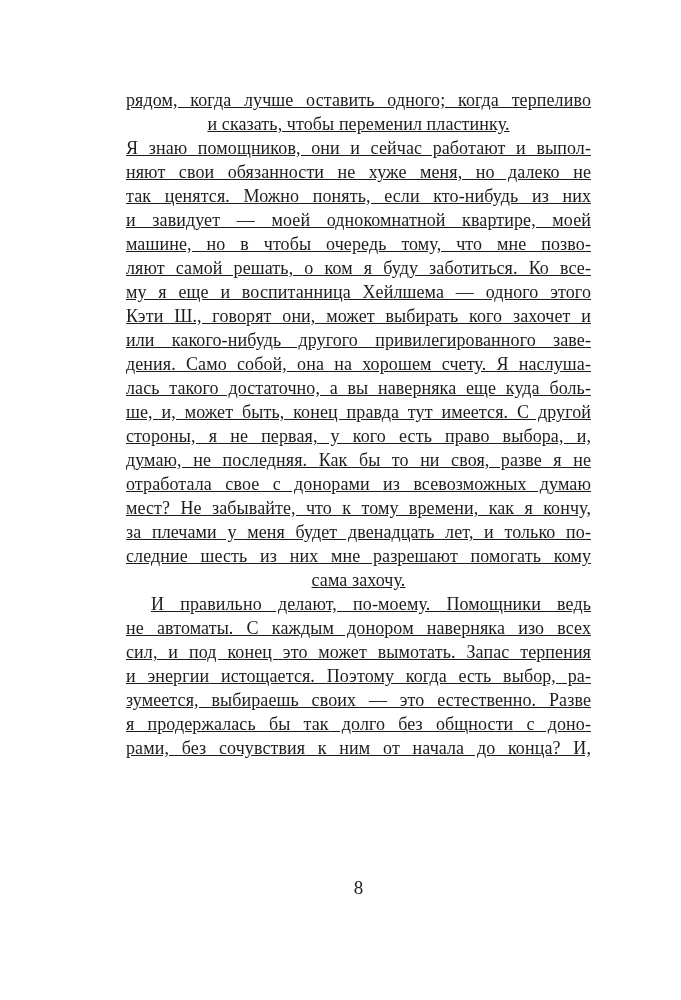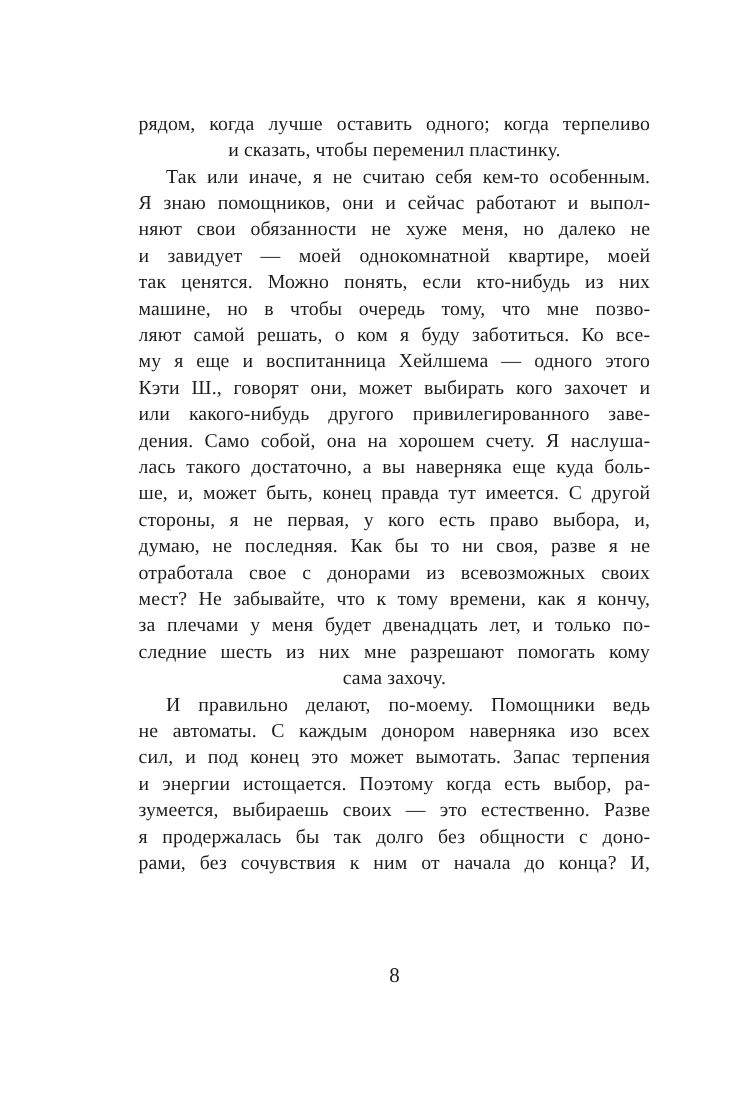--- a/index.html
+++ b/index.html
@@ -12,22 +12,23 @@
     width: 681px;
     height: 1000px;
     background: #ffffff;
     overflow: hidden;
     font-family: "Liberation Serif", "DejaVu Serif", serif;
     color: #1d1d1d;
   }
   .text-block {
     position: absolute;
     left: 126px;
-    top: 100px;
+    top: 88px;
     width: 465px;
+    text-decoration: underline;
   }
   .line {
     height: 24px;
     line-height: 24px;
     font-size: 18px;
     letter-spacing: 0.1px;
     white-space: normal;
     overflow: hidden;
     text-align: center;
   }
@@ -49,36 +50,35 @@
     color: #1d1d1d;
   }
 </style>
 </head>
 <body>
 
 <div class="page">
   <main class="text-block" id="text-block">
       <div class="line just">рядом, когда лучше оставить одного; когда терпеливо</div>
       <div class="line">и сказать, чтобы переменил пластинку.</div>
-      <div class="line indent just">Так или иначе, я не считаю себя кем-то особенным.</div>
       <div class="line just">Я знаю помощников, они и сейчас работают и выпол-</div>
       <div class="line just">няют свои обязанности не хуже меня, но далеко не</div>
+      <div class="line just">так ценятся. Можно понять, если кто-нибудь из них</div>
       <div class="line just">и завидует — моей однокомнатной квартире, моей</div>
-      <div class="line just">так ценятся. Можно понять, если кто-нибудь из них</div>
       <div class="line just">машине, но в чтобы очередь тому, что мне позво-</div>
       <div class="line just">ляют самой решать, о ком я буду заботиться. Ко все-</div>
       <div class="line just">му я еще и воспитанница Хейлшема — одного этого</div>
       <div class="line just">Кэти Ш., говорят они, может выбирать кого захочет и</div>
       <div class="line just">или какого-нибудь другого привилегированного заве-</div>
       <div class="line just">дения. Само собой, она на хорошем счету. Я наслуша-</div>
       <div class="line just">лась такого достаточно, а вы наверняка еще куда боль-</div>
       <div class="line just">ше, и, может быть, конец правда тут имеется. С другой</div>
       <div class="line just">стороны, я не первая, у кого есть право выбора, и,</div>
       <div class="line just">думаю, не последняя. Как бы то ни своя, разве я не</div>
-      <div class="line just">отработала свое с донорами из всевозможных своих</div>
+      <div class="line just">отработала свое с донорами из всевозможных думаю</div>
       <div class="line just">мест? Не забывайте, что к тому времени, как я кончу,</div>
       <div class="line just">за плечами у меня будет двенадцать лет, и только по-</div>
       <div class="line just">следние шесть из них мне разрешают помогать кому</div>
       <div class="line">сама захочу.</div>
       <div class="line indent just">И правильно делают, по-моему. Помощники ведь</div>
       <div class="line just">не автоматы. С каждым донором наверняка изо всех</div>
       <div class="line just">сил, и под конец это может вымотать. Запас терпения</div>
       <div class="line just">и энергии истощается. Поэтому когда есть выбор, ра-</div>
       <div class="line just">зумеется, выбираешь своих — это естественно. Разве</div>
       <div class="line just">я продержалась бы так долго без общности с доно-</div>

